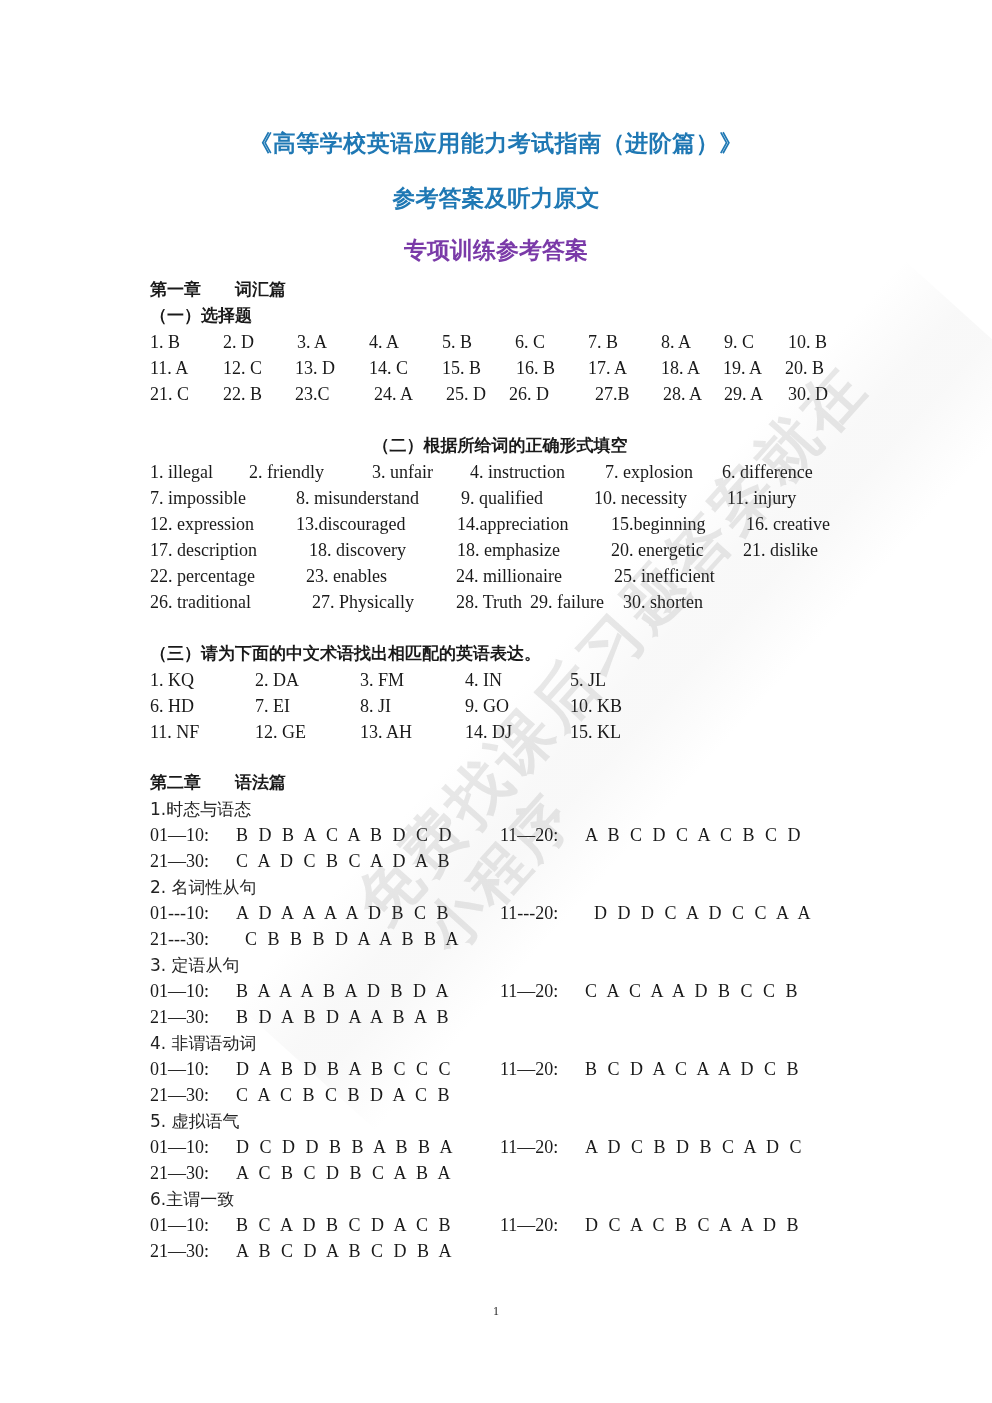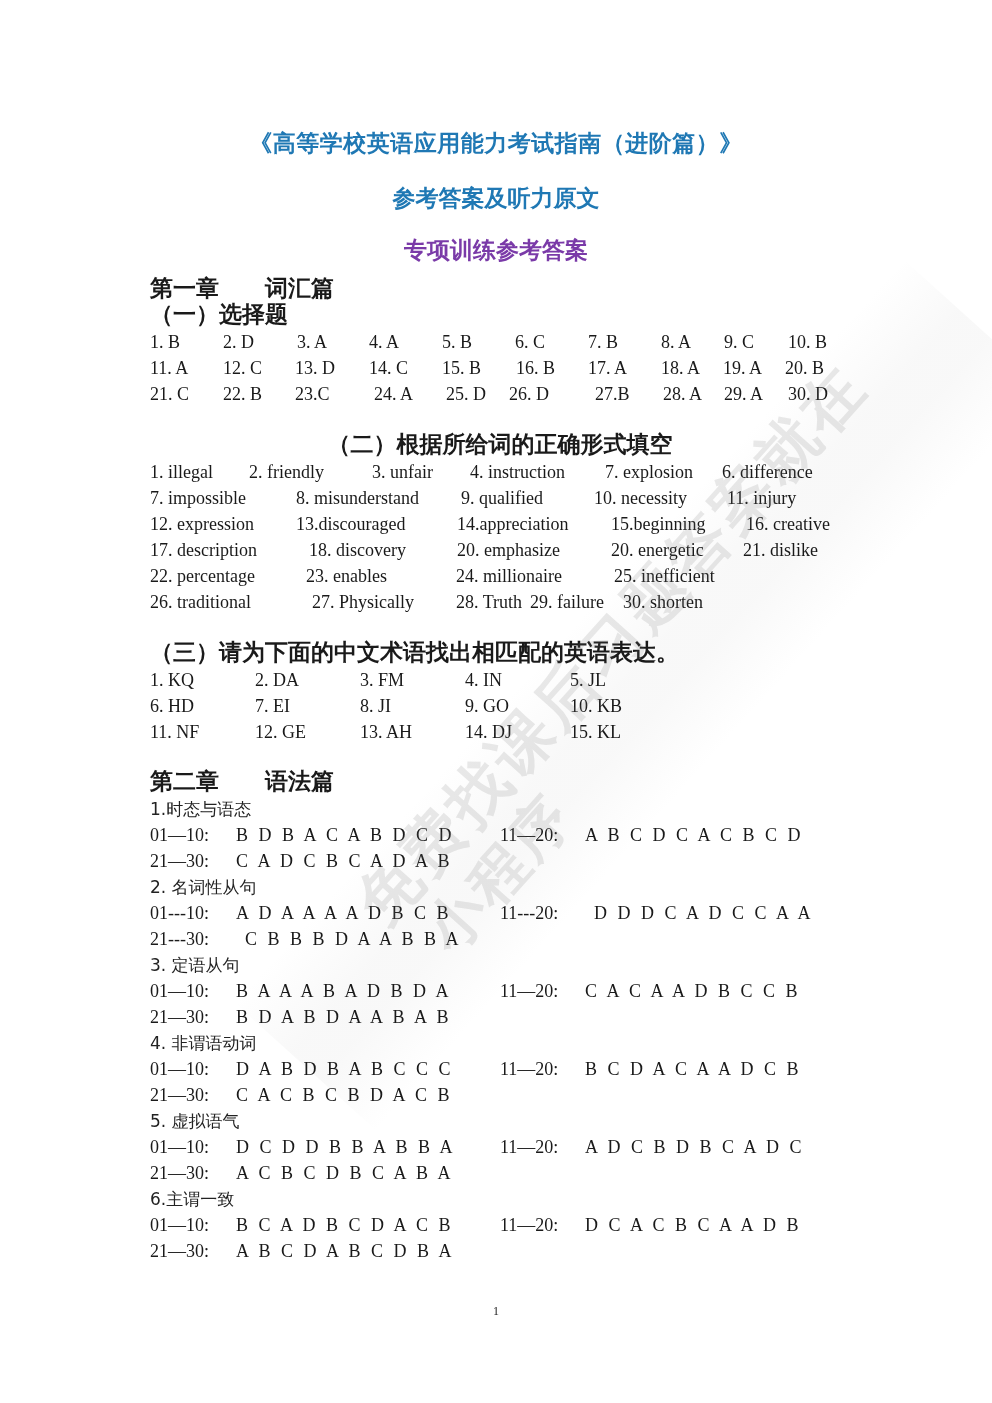--- a/index.html
+++ b/index.html
@@ -11,22 +11,22 @@
   .title {
     position: absolute; left: 0; width: 992px; text-align: center;
     font-family: "DejaVu Sans", sans-serif; font-weight: bold;
   }
   .t1 { top: 128px; font-size: 23px; color: #1f78b4; letter-spacing: 0.5px; }
   .t2 { top: 183px; font-size: 23px; color: #1f78b4; }
   .t3 { top: 235px; font-size: 23px; color: #7a3aa8; }
 
   .block { position: absolute; left: 150px; width: 700px; }
   .heading {
-    font-family: Liberation Mono, monospace; font-weight: bold;
-    font-size: 23px; height: 26px; line-height: 26px; white-space: pre;
+    font-family: Liberation Serif, serif; font-weight: bold;
+    font-size: 17px; height: 26px; line-height: 26px; white-space: pre;
   }
   .subheading {
     font-family: "DejaVu Sans", sans-serif; font-size: 17px;
     height: 26px; line-height: 26px; color: #222;
   }
   .row { position: relative; height: 26px; line-height: 26px; font-size: 18px; }
   .cell { position: absolute; top: 0; white-space: nowrap; }
   .key-row { position: relative; height: 26px; line-height: 26px; font-size: 18px; }
   .key-label { position: absolute; left: 0; white-space: nowrap; }
   .key-ans { position: absolute; white-space: nowrap; letter-spacing: 3px; }
@@ -128,21 +128,21 @@
   <div class="row">
     <span class="cell" style="left:0px">12. expression</span>
     <span class="cell" style="left:146px">13.discouraged</span>
     <span class="cell" style="left:307px">14.appreciation</span>
     <span class="cell" style="left:461px">15.beginning</span>
     <span class="cell" style="left:596px">16. creative</span>
   </div>
   <div class="row">
     <span class="cell" style="left:0px">17. description</span>
     <span class="cell" style="left:159px">18. discovery</span>
-    <span class="cell" style="left:307px">20. emphasize</span>
+    <span class="cell" style="left:307px">18. emphasize</span>
     <span class="cell" style="left:461px">20. energetic</span>
     <span class="cell" style="left:593px">21. dislike</span>
   </div>
   <div class="row">
     <span class="cell" style="left:0px">22. percentage</span>
     <span class="cell" style="left:156px">23. enables</span>
     <span class="cell" style="left:306px">24. millionaire</span>
     <span class="cell" style="left:464px">25. inefficient</span>
   </div>
   <div class="row">

